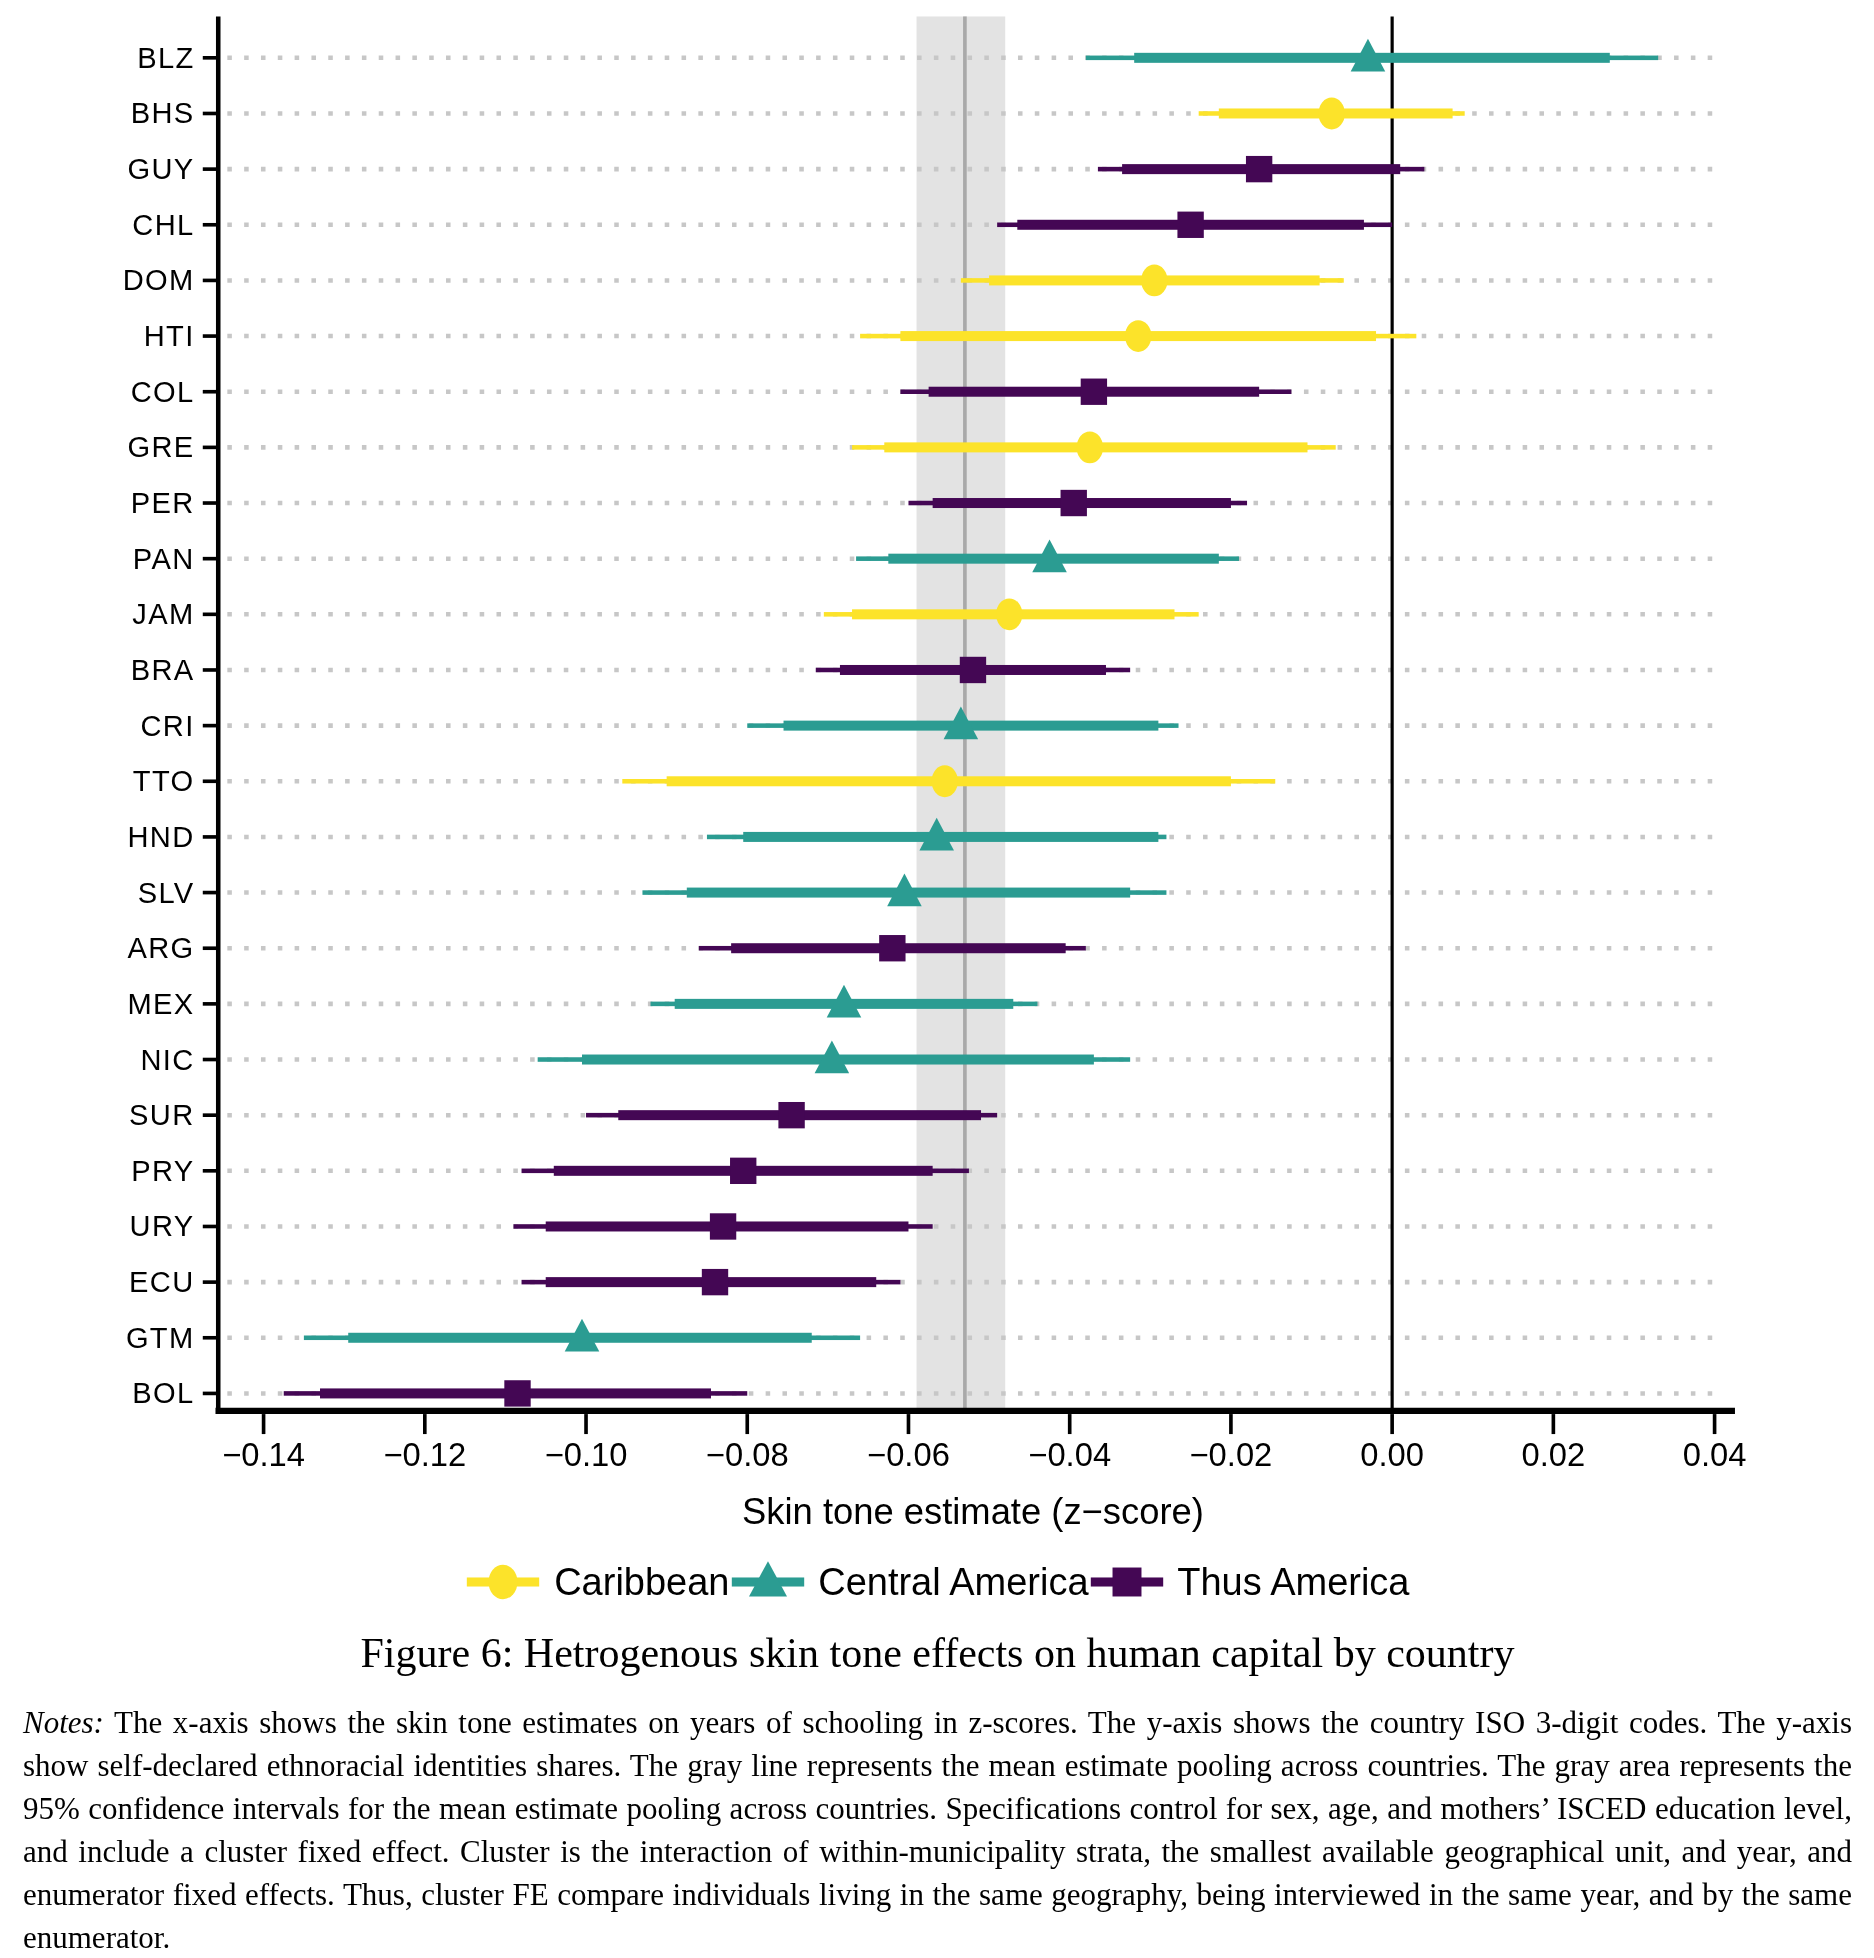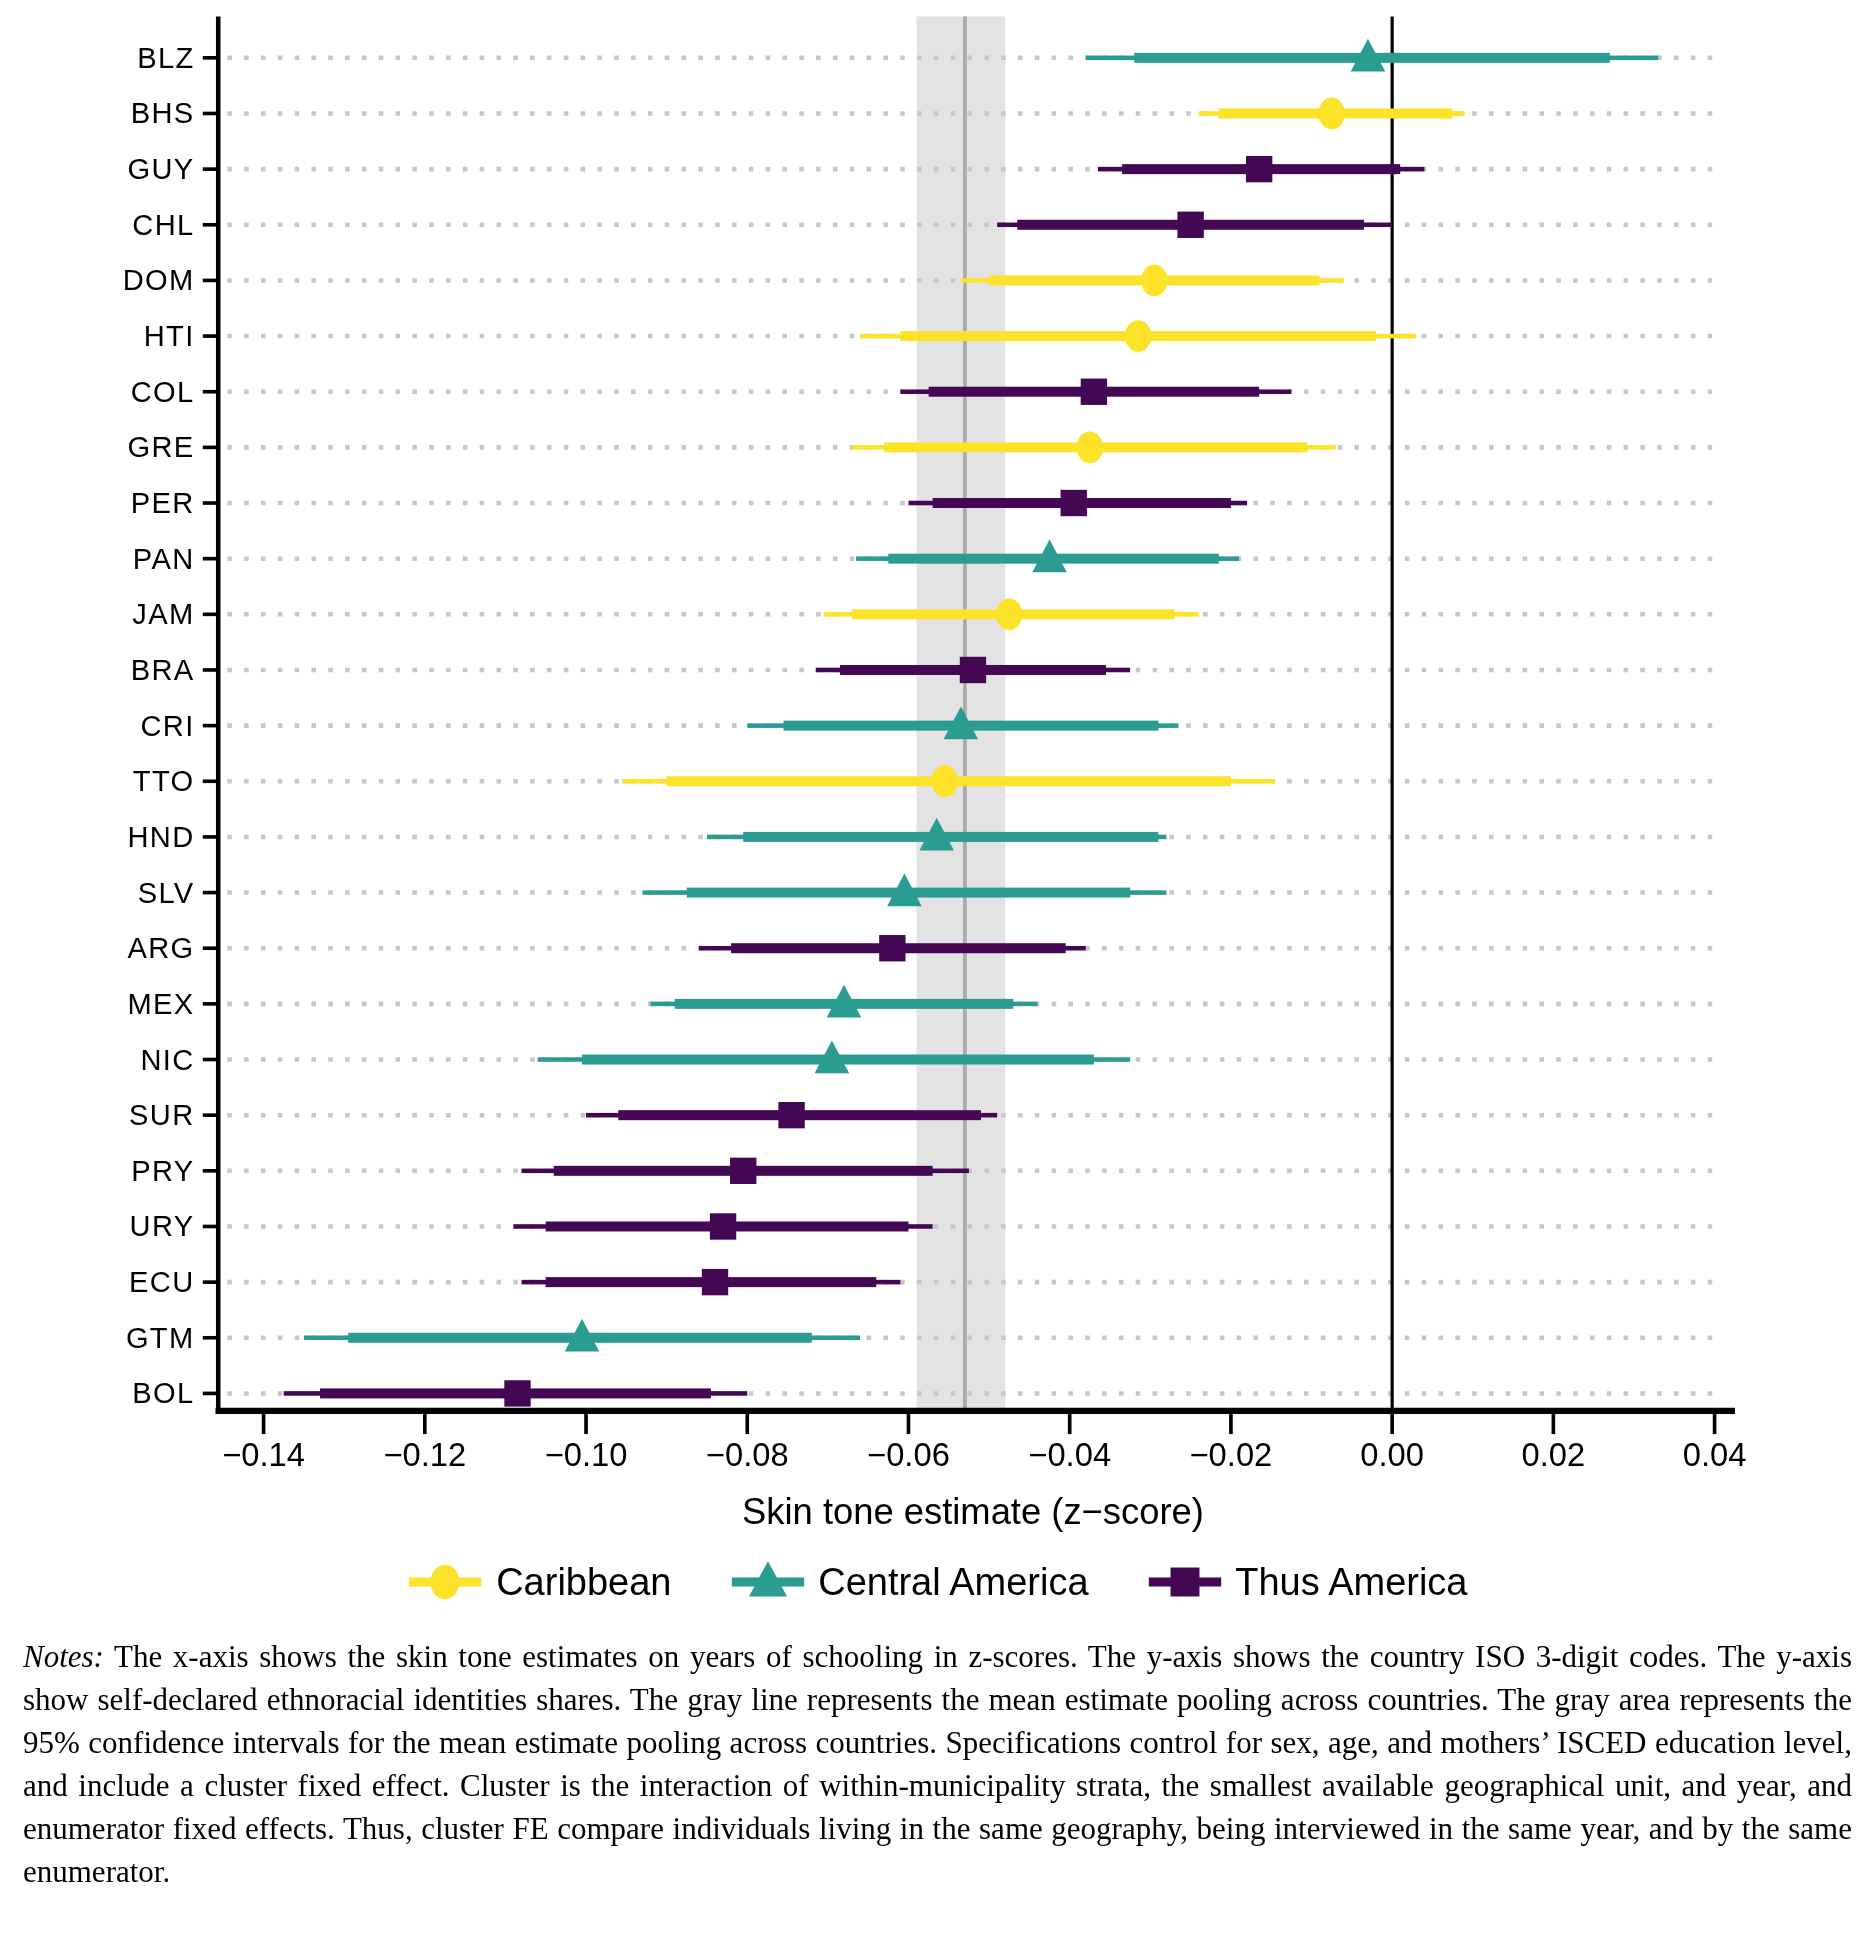--- a/index.html
+++ b/index.html
@@ -4,21 +4,21 @@
 <title>Figure 6</title>
 <style>
   html,body{margin:0;padding:0;background:#ffffff;}
   .page{width:1875px;height:1958px;position:relative;background:#ffffff;overflow:hidden;}
   figure{margin:0;padding:0;}
   #chart{display:block;}
   #chart text{font-family:"Liberation Sans","DejaVu Sans",sans-serif;fill:#000000;}
   .ylab{font-size:32px;letter-spacing:1.5px;}
   .xlab{font-size:36px;}
   .axis-title{font-size:40px;}
-  .legend{display:flex;justify-content:center;align-items:center;gap:58px;margin-top:7.3px;height:58px;}
+  .legend{display:flex;justify-content:center;align-items:center;margin-top:7.3px;height:58px;}
   .legend-item{display:flex;align-items:center;gap:12.7px;}
   .legend-label{font-family:"Liberation Sans","DejaVu Sans",sans-serif;font-size:38px;color:#000;}
   figcaption{font-family:"Liberation Serif","DejaVu Serif",serif;font-size:42px;color:#000;
     text-align:center;margin-top:18px;}
   .notes{font-family:"Liberation Serif","DejaVu Serif",serif;font-size:31px;line-height:43px;
     color:#000;text-align:justify;margin:24px 23px 0 23px;}
   .notes em{font-style:italic;}
 </style>
 </head>
 <body>
@@ -219,16 +219,17 @@
           <span class="legend-label">Central America</span>
         </span>
         <span class="legend-item">
           <svg width="76" height="58" viewBox="0 0 84 64">
             <rect x="2" y="27" width="80" height="10" fill="#440754"></rect>
             <rect x="26" y="16" width="32" height="32" fill="#440754"></rect>
           </svg>
           <span class="legend-label">Thus America</span>
         </span>
       </div>
+    <figcaption>Figure 6: Hetrogenous skin tone effects on human capital by country</figcaption>
     <p class="notes"><em>Notes:</em><span> The x-axis shows the skin tone estimates on years of schooling in z-scores. The y-axis shows the country ISO 3-digit codes. The y-axis show self-declared ethnoracial identities shares. The gray line represents the mean estimate pooling across countries. The gray area represents the 95% confidence intervals for the mean estimate pooling across countries. Specifications control for sex, age, and mothers’ ISCED education level, and include a cluster fixed effect. Cluster is the interaction of within-municipality strata, the smallest available geographical unit, and year, and enumerator fixed effects. Thus, cluster FE compare individuals living in the same geography, being interviewed in the same year, and by the same enumerator.</span></p>
   </figure>
 </div>
 
 
 </body></html>

